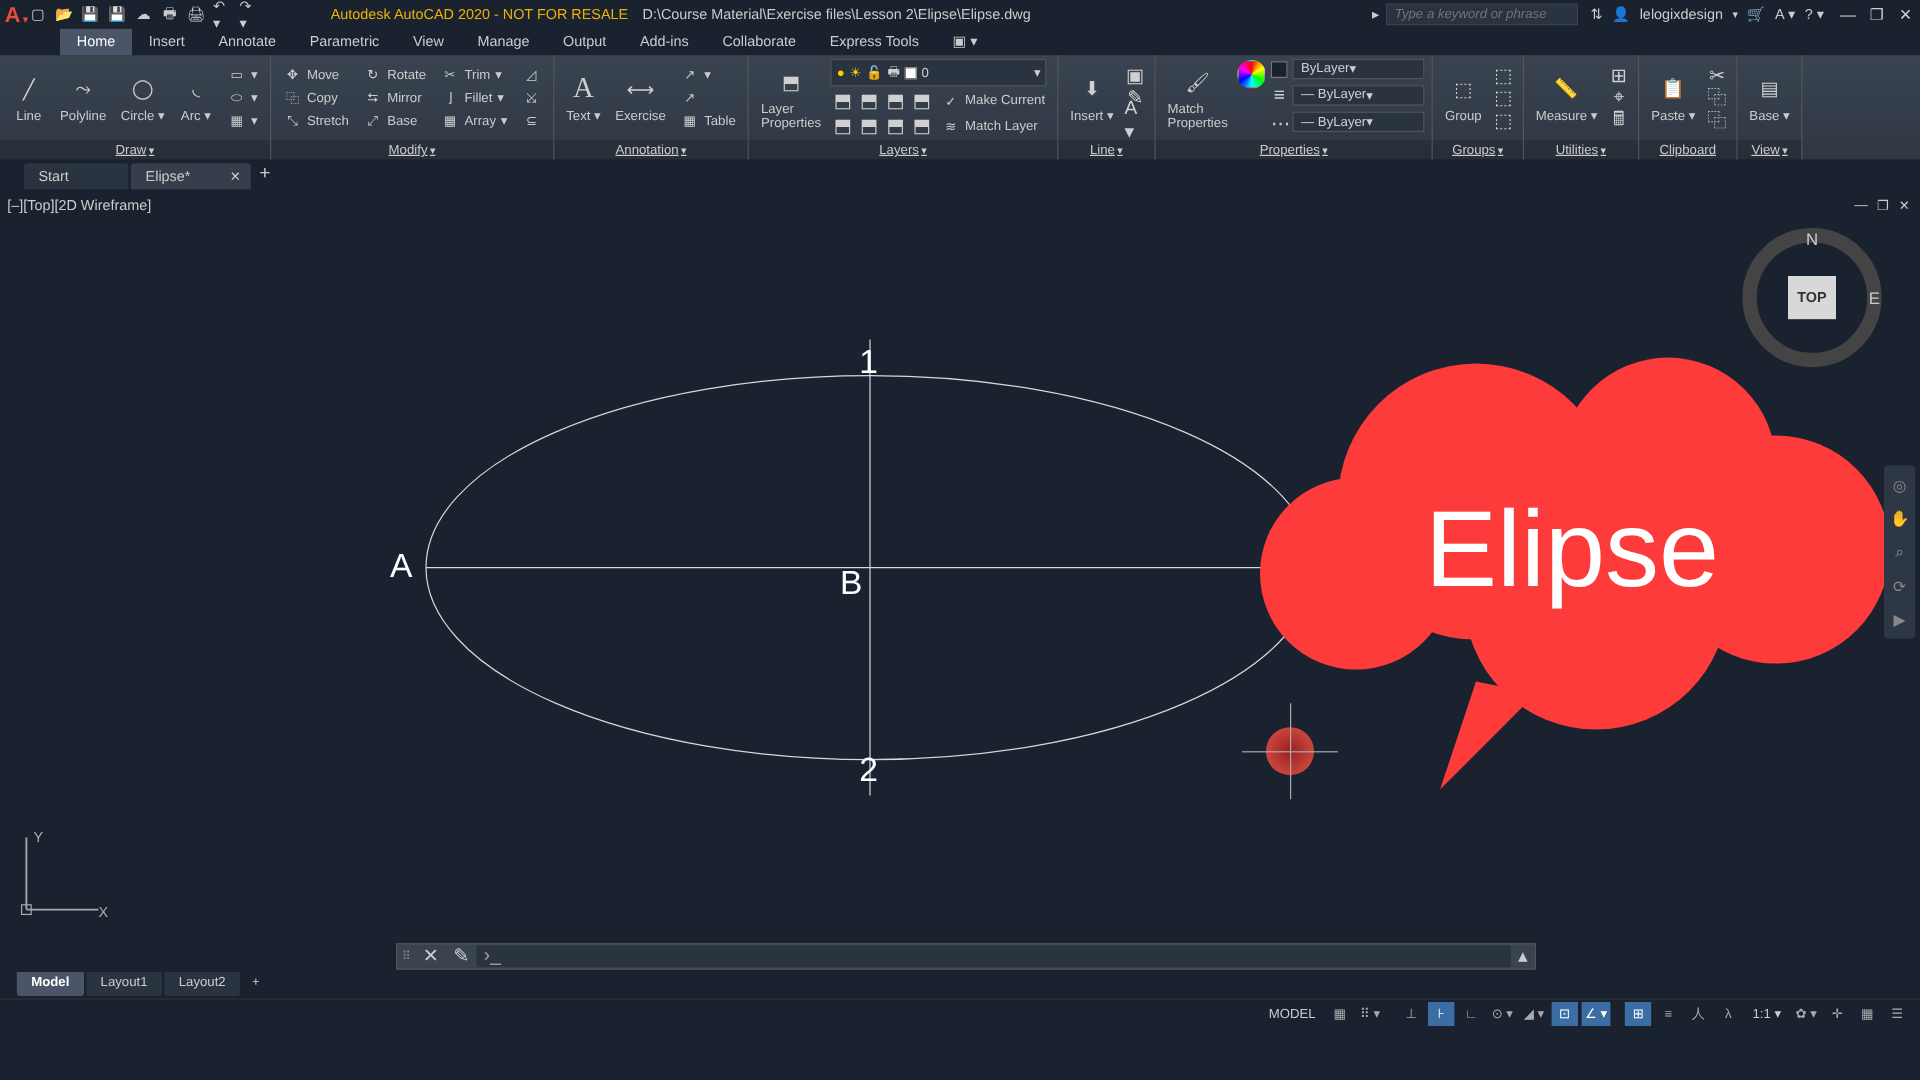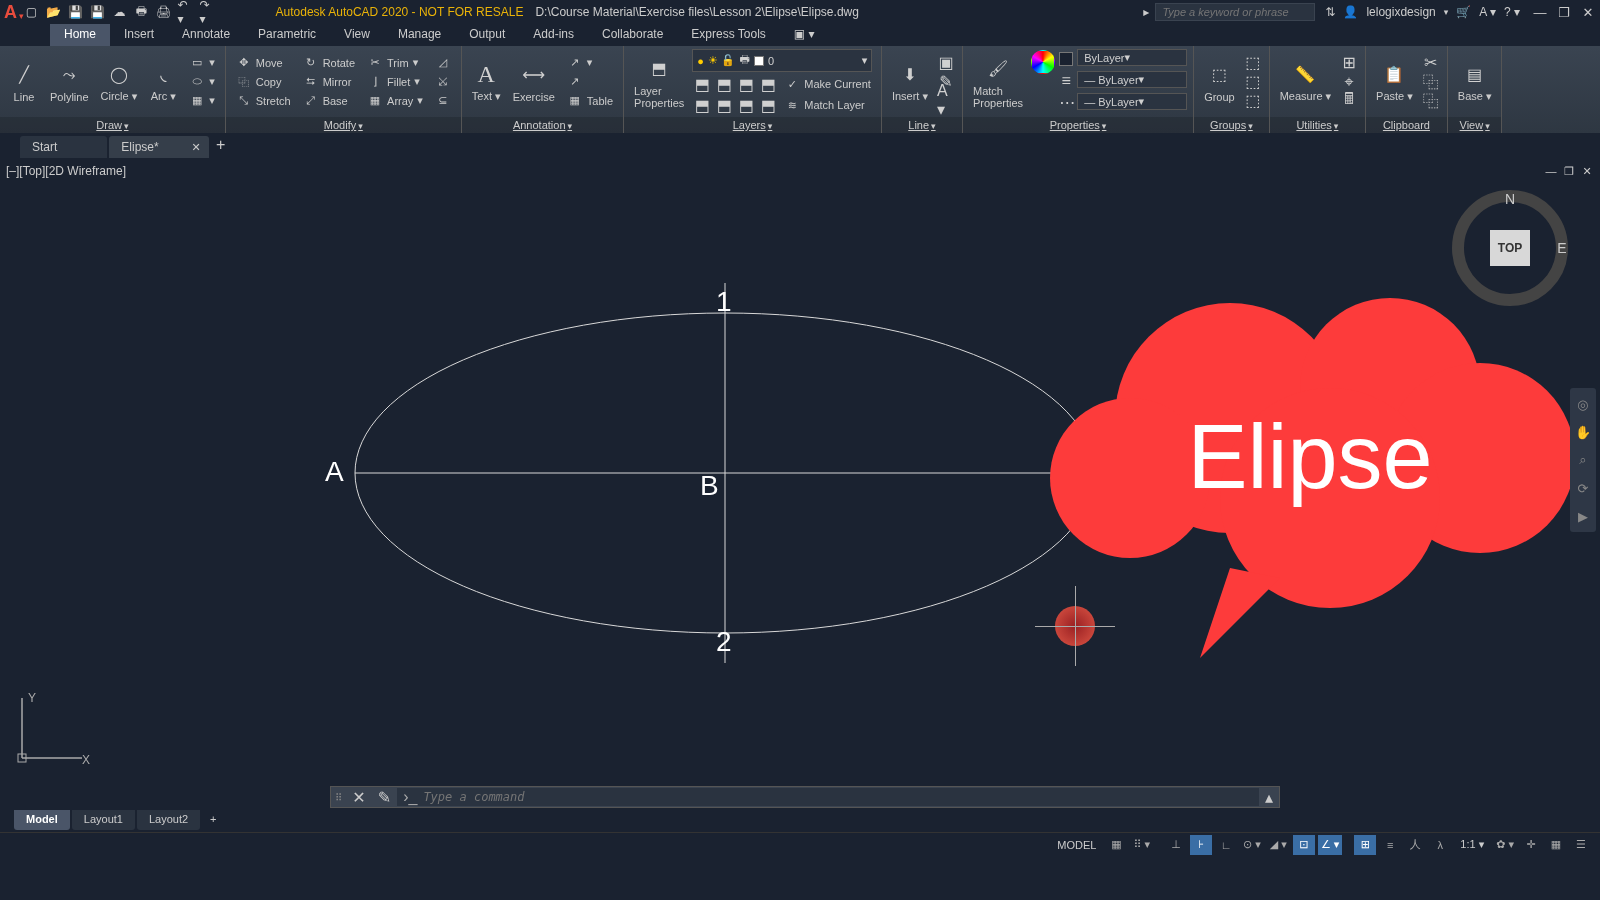--- a/index.html
+++ b/index.html
@@ -468,21 +468,20 @@
     <text x="70" y="76" fill="#aaa" font-size="12">X</text>
     <rect x="6" y="66" width="8" height="8" fill="none" stroke="#aaa"></rect>
   </svg>
 
   <div class="cmd-bar">
     <span class="cmd-handle">⠿</span>
     <span class="cmd-close">✕</span>
     <span class="cmd-icon">✎</span>
     <div class="cmd-prompt">
       <span style="color:#aaa;margin-right:6px">›_</span>
-      <input class="cmd-input" placeholder="Type a command" style="">
     </div>
     <span class="cmd-arrow">▴</span>
   </div>
 
   <div class="layout-tabs">
     <div class="layout-tab active">Model</div>
     <div class="layout-tab">Layout1</div>
     <div class="layout-tab">Layout2</div>
     <div class="layout-add">+</div>
   </div>

